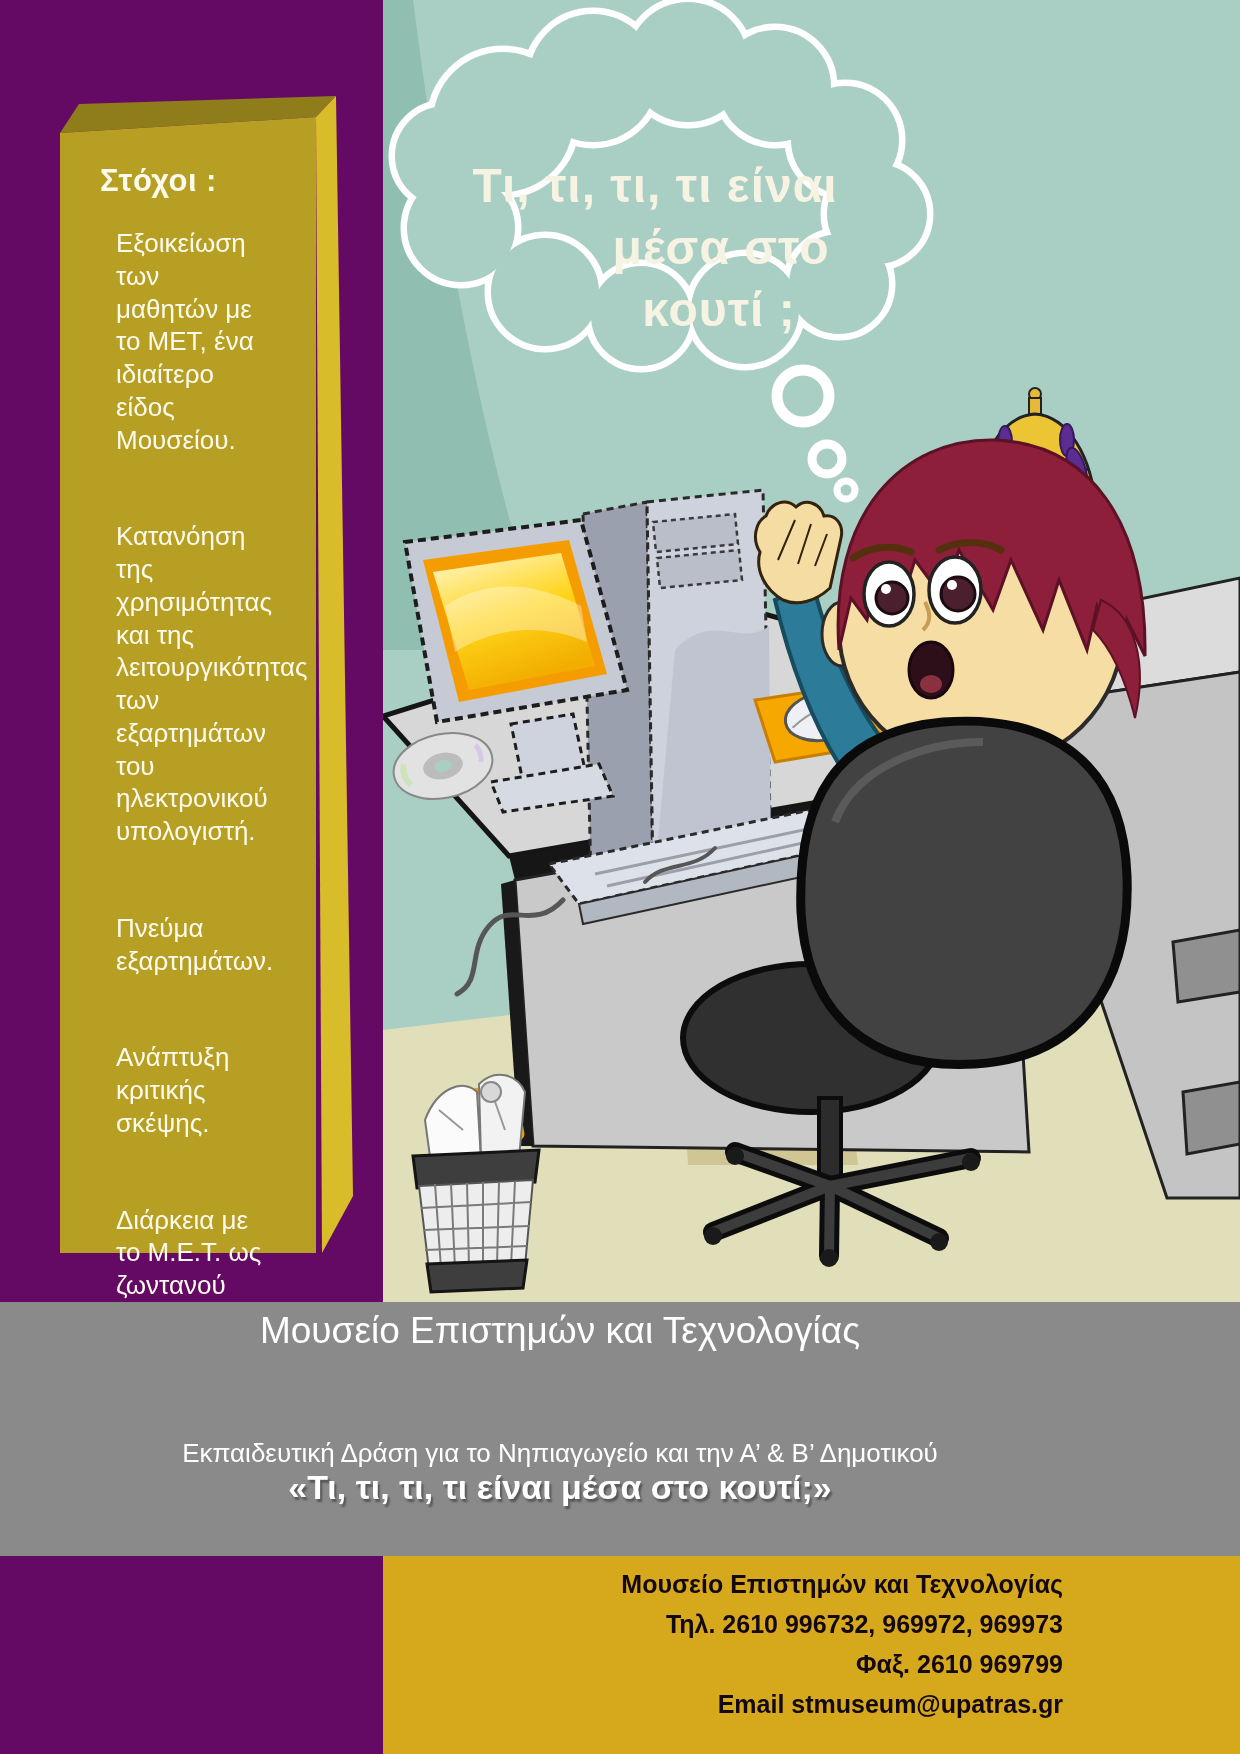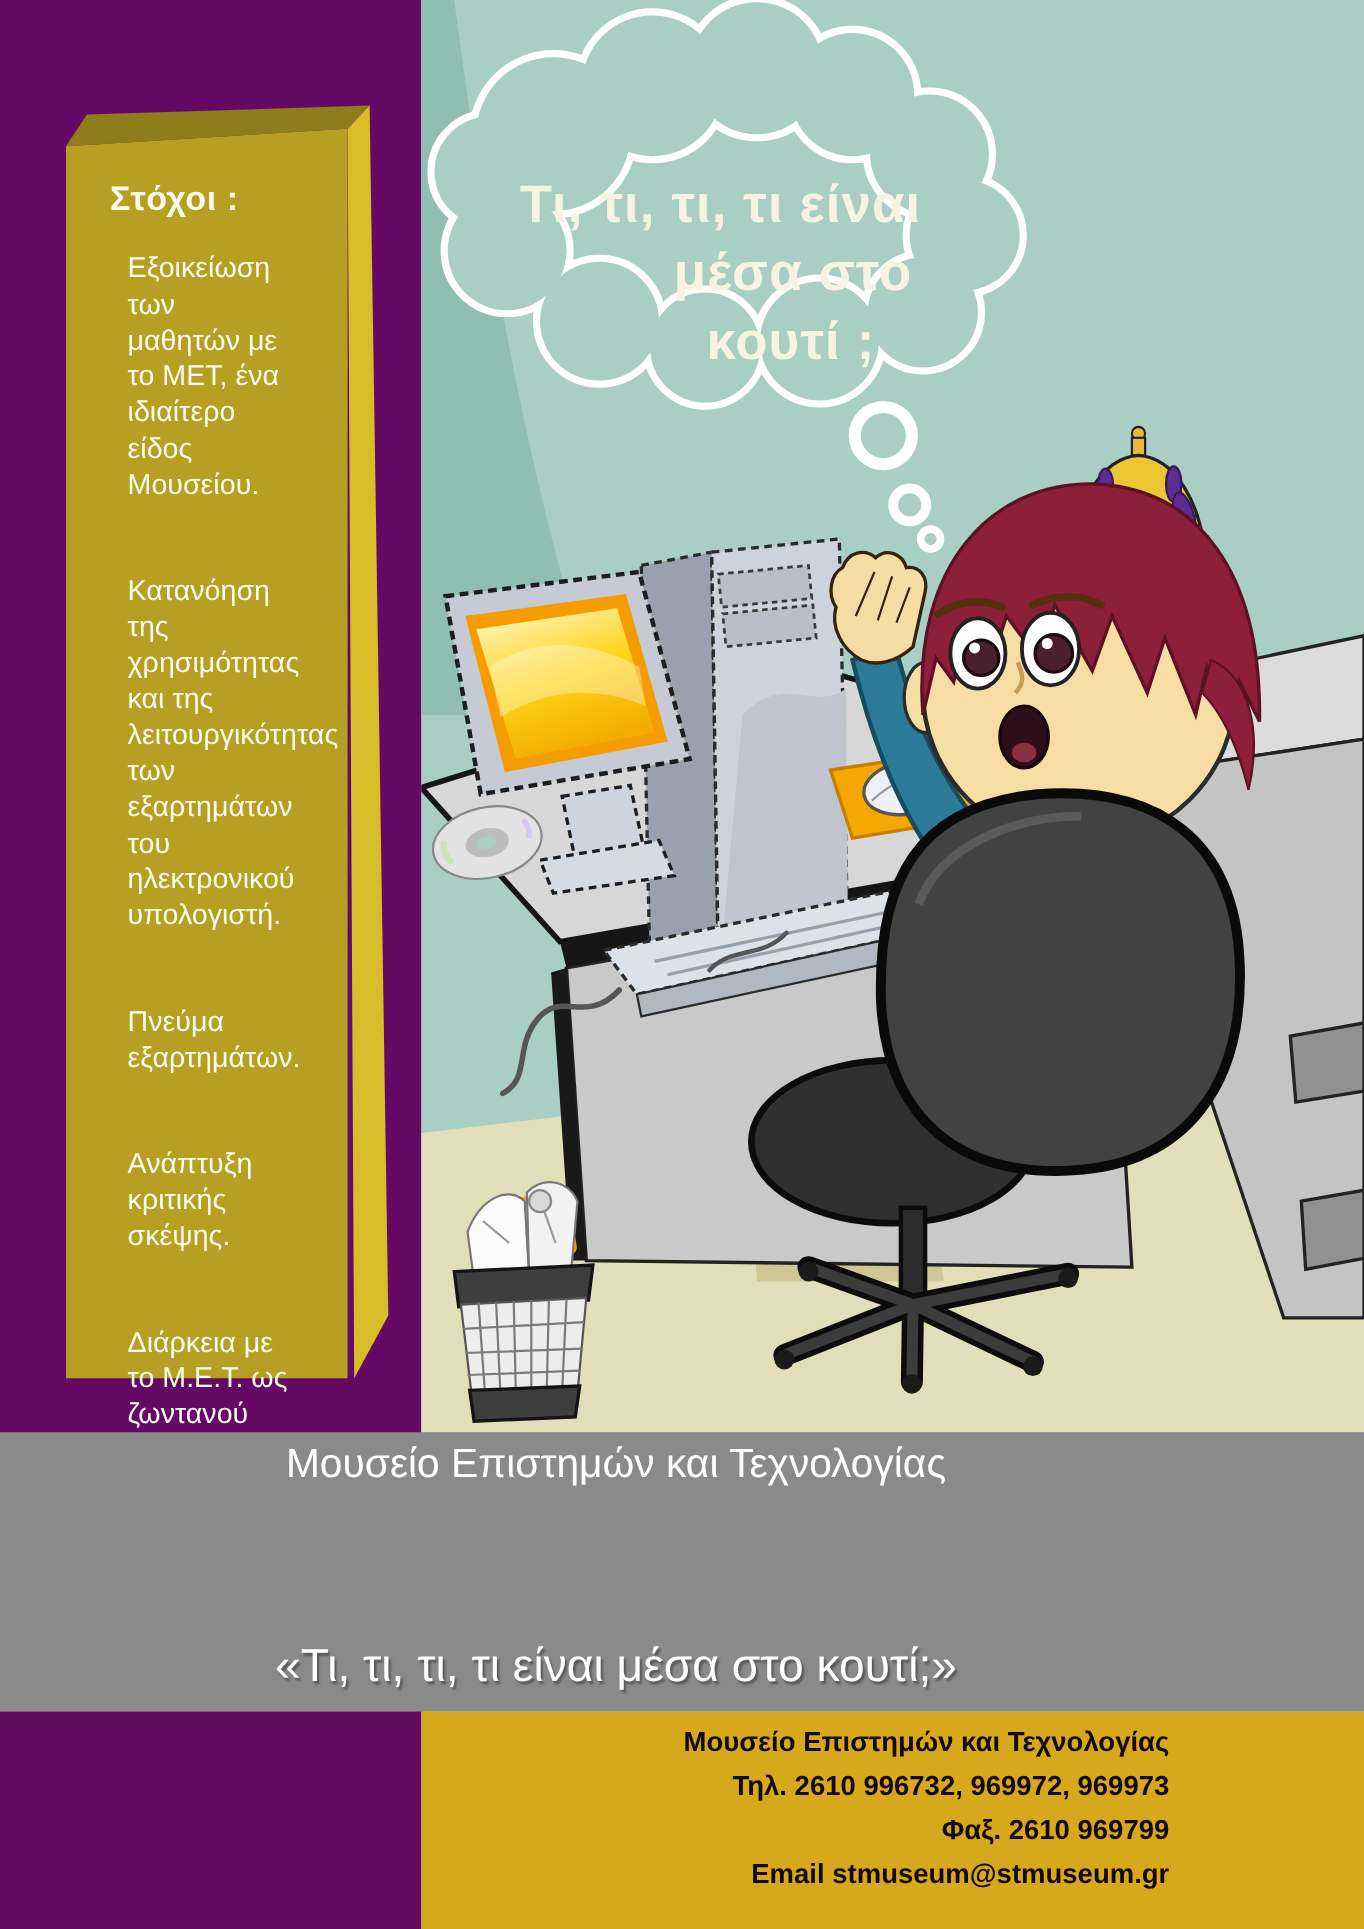--- a/index.html
+++ b/index.html
@@ -15,21 +15,21 @@
     position:absolute;left:60px;top:133px;width:216px;height:1120px;
     box-sizing:border-box;padding:30px 14px 0 40px;color:#fdfbee;
   }
   .goals-text h2{margin:0 0 28px 0;font-size:31px;font-weight:bold;letter-spacing:.5px;}
   .goals-text p{margin:0 0 64px 16px;font-size:26px;line-height:1.26;font-weight:400;}
   .gray-band{position:absolute;left:0;top:1302px;width:1240px;height:254px;background:#8a8a8a;color:#ffffff;}
   .gray-band .line{position:absolute;left:0;width:100%;box-sizing:border-box;padding-right:120px;text-align:center;white-space:nowrap;}
   .g1{top:8px;font-size:37px;}
   .g2{top:78px;font-size:37px;}
   .g3{top:136px;font-size:26px;}
-  .g4{top:188px;font-size:42px;font-weight:normal;text-shadow:2px 3px 2px rgba(70,70,70,.75);}
+  .g4{top:166px;font-size:34px;font-weight:bold;text-shadow:2px 3px 2px rgba(70,70,70,.75);}
   .gold-band{position:absolute;left:383px;top:1556px;width:857px;height:198px;background:#d6a91c;}
   .contact{
     position:absolute;right:177px;top:8px;text-align:right;color:#140913;
     font-size:25px;font-weight:bold;line-height:40px;white-space:nowrap;
   }
   .duration{
     position:absolute;left:56px;top:1598px;color:#ffffff;
     font-size:32px;font-weight:600;letter-spacing:1px;white-space:nowrap;
   }
   .bubble-text{font-family:"Liberation Sans",sans-serif;font-weight:bold;fill:#f7f3e3;font-size:48px;letter-spacing:1px;}
@@ -261,26 +261,27 @@
     <h2>Στόχοι :</h2>
     <p>Εξοικείωση των μαθητών με το ΜΕΤ, ένα ιδιαίτερο είδος Μουσείου.</p>
     <p>Κατανόηση  της χρησιμότητας και της λειτουργικότητας των εξαρτημάτων του ηλεκτρονικού υπολογιστή.</p>
     <p>Πνεύμα εξαρτημάτων.</p>
     <p>Ανάπτυξη κριτικής σκέψης.</p>
     <p>Διάρκεια με το Μ.Ε.Τ. ως ζωντανού οργανισμού.</p>
   </div>
 
   <div class="gray-band">
     <div class="line g1">Μουσείο Επιστημών και Τεχνολογίας</div>
+    <div class="line g3">Εκπαιδευτική Δράση για το Νηπιαγωγείο και την Α’ &amp; Β’ Δημοτικού</div>
     <div class="line g4">«Τι, τι, τι, τι είναι μέσα στο κουτί;»</div>
   </div>
 
   <div class="gold-band">
     <div class="contact">
       <div>Μουσείο Επιστημών και Τεχνολογίας</div>
       <div>Τηλ. 2610 996732, 969972, 969973</div>
       <div>Φαξ. 2610 969799</div>
-      <div>Email stmuseum@stmuseum.gr</div>
+      <div>Email stmuseum@upatras.gr</div>
     </div>
   </div>
 
 
 </div>
 
 </body></html>

